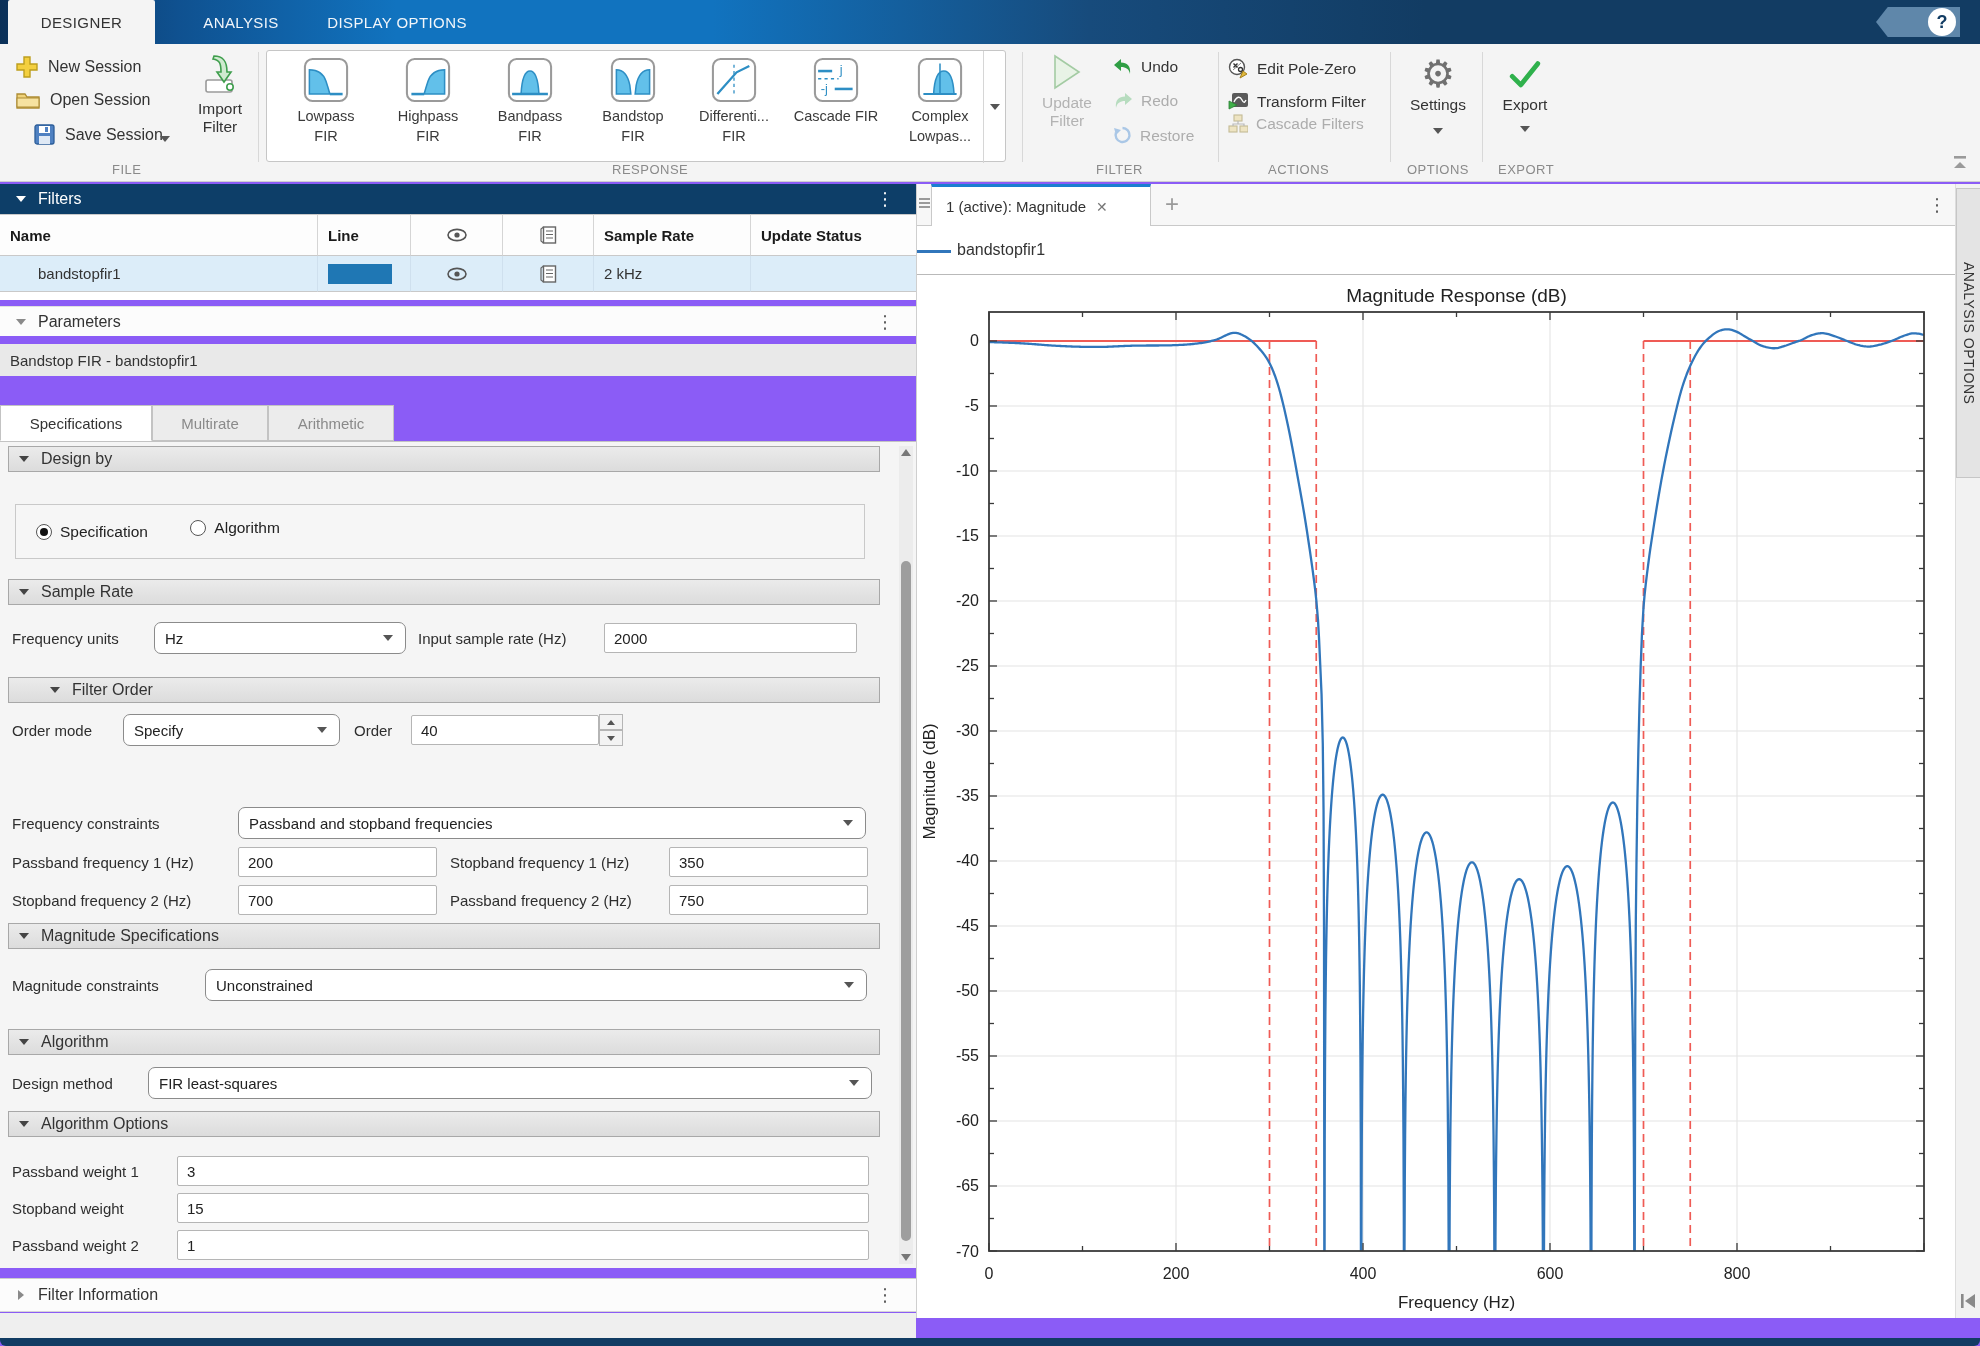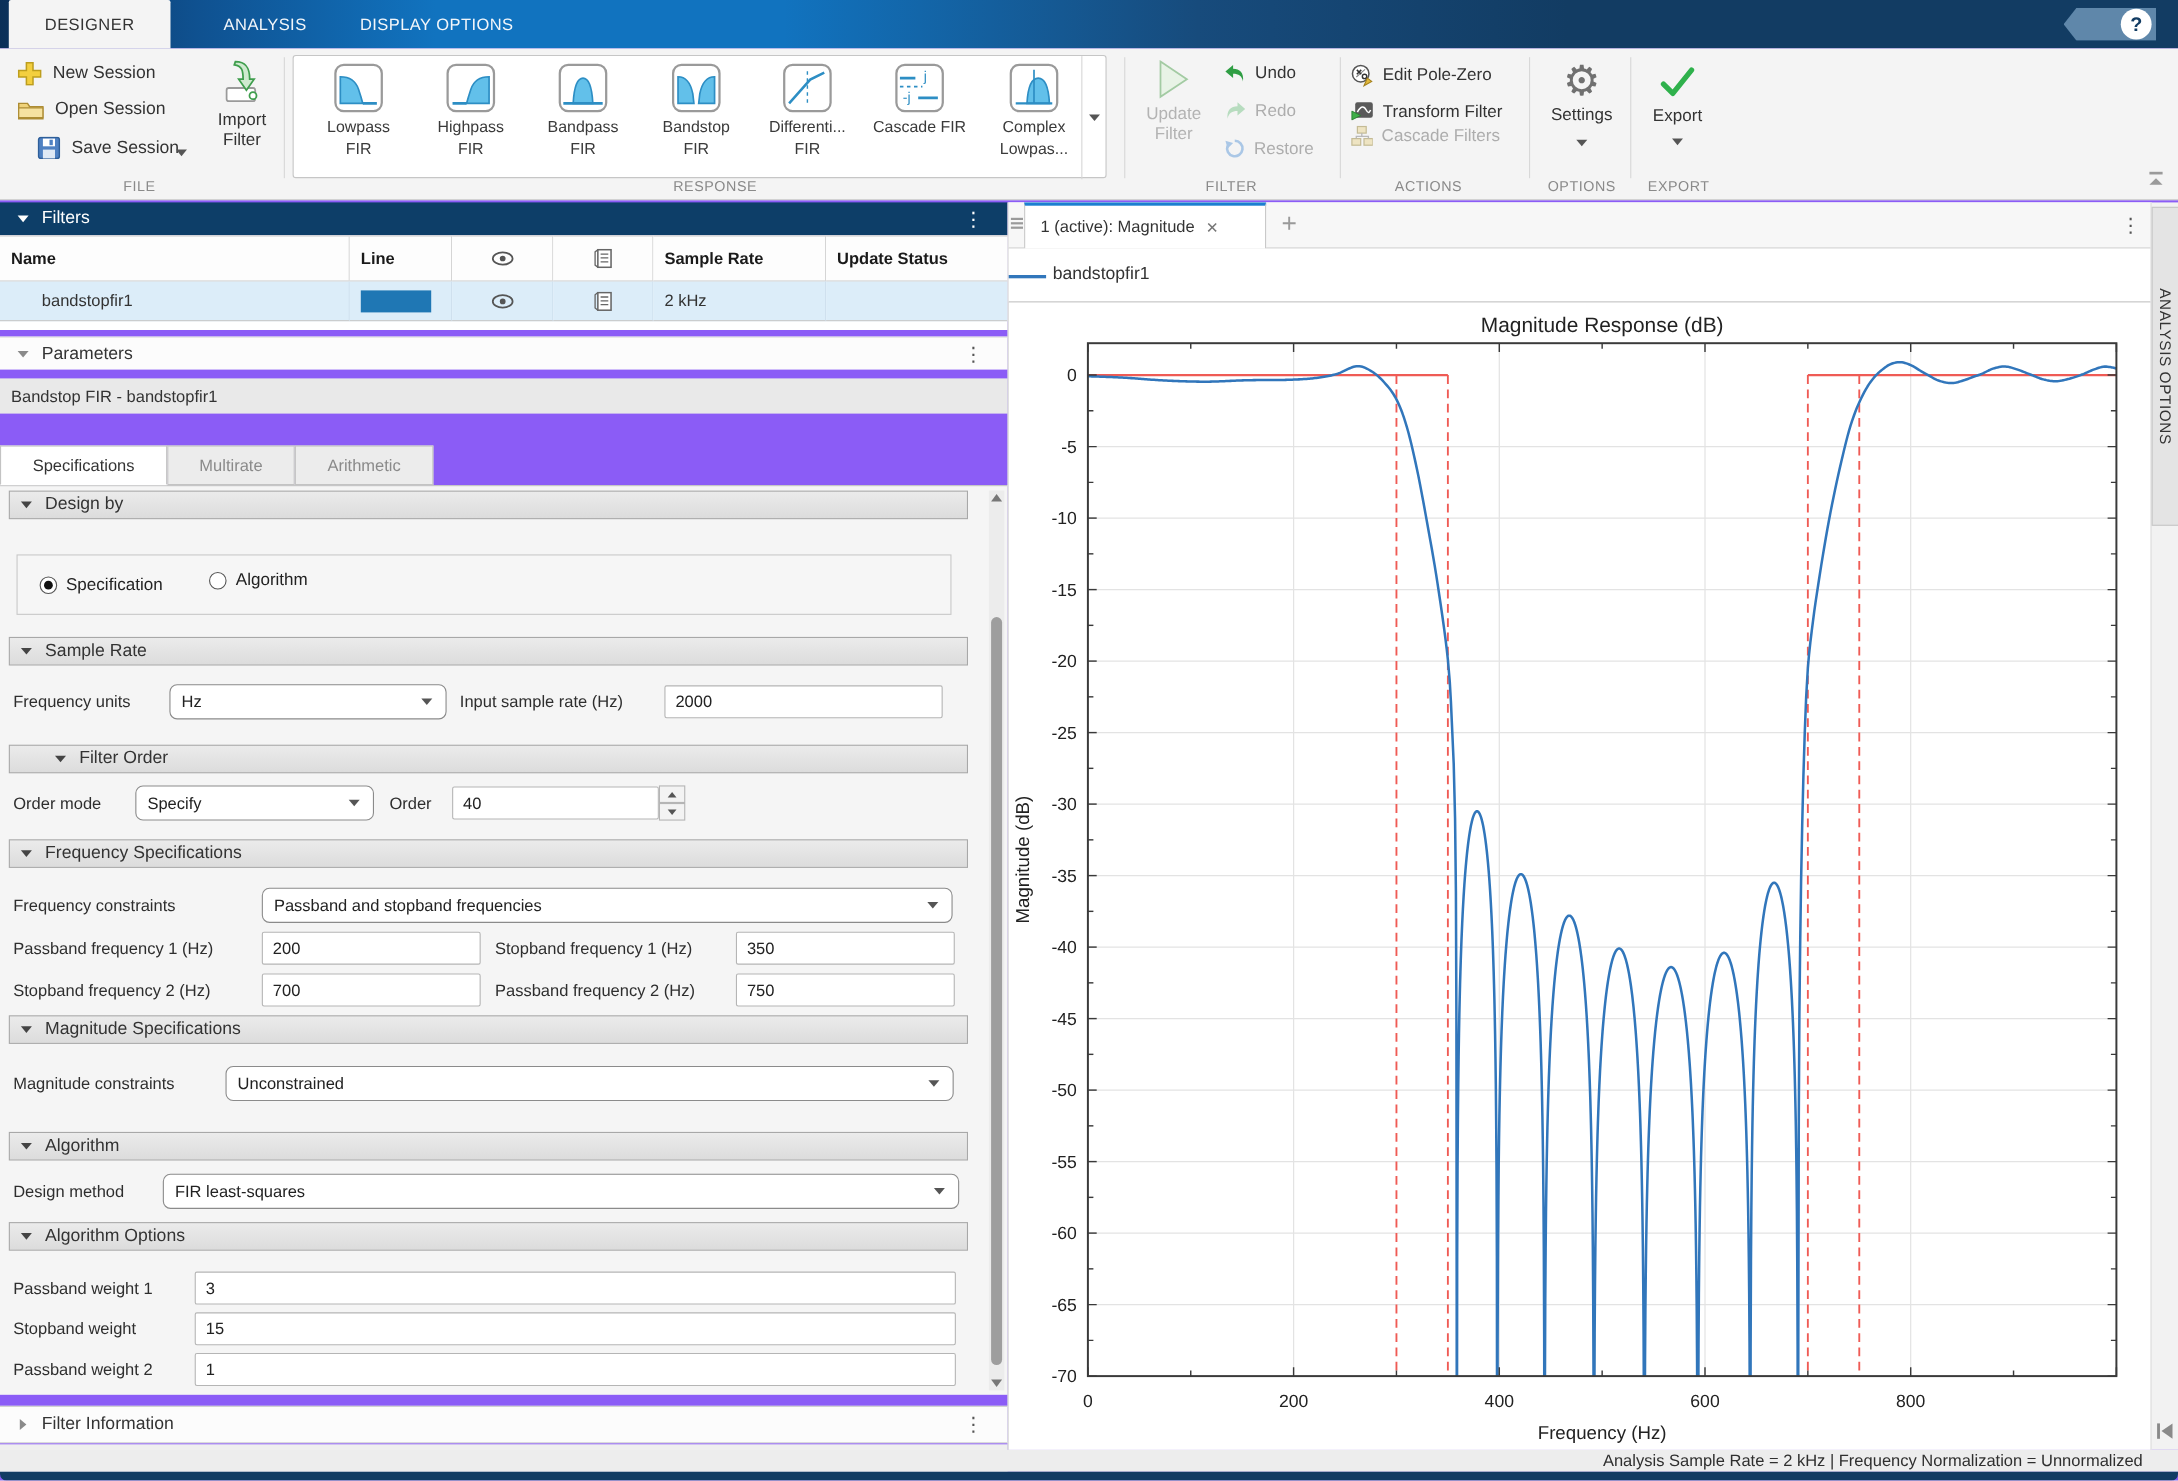--- a/index.html
+++ b/index.html
@@ -389,24 +389,20 @@
     <div class="tinput" style="left:411px; top:273px; width:188px;">
       <span>40</span>
     </div>
     <div class="spin" style="left:599px; top:272px;">
         <span style="width:0;height:0;border-left:4px solid transparent;border-right:4px solid transparent;border-bottom:5px solid #555;"></span>
       </div>
     <div class="spin" style="left:599px; top:288px;">
         <span style="width:0;height:0;border-left:4px solid transparent;border-right:4px solid transparent;border-top:5px solid #555;"></span>
       </div>
 
-    <div class="sect-hdr" style="top:321px;">
-      <span class="sect-tri"></span>
-      <span>Frequency Specifications</span>
-    </div>
     <div class="ctl-label" style="left:12px; top:366px;">Frequency constraints</div>
     <div class="dropdown" style="left:238px; top:365px; width:628px;">
       <span>Passband and stopband frequencies</span>
       <span class="tri-down"></span>
     </div>
     <div class="ctl-label" style="left:12px; top:405px;">Passband frequency 1 (Hz)</div>
     <div class="tinput" style="left:238px; top:405px; width:199px;">
         <span>200</span>
       </div>
     <div class="ctl-label" style="left:450px; top:405px;">Stopband frequency 1 (Hz)</div>
@@ -634,17 +630,14 @@
   <div id="right-strip" class="abs">
     <div id="ao-tab">
       <span id="ao-text">ANALYSIS OPTIONS</span>
     </div>
     <svg class="abs" style="left:4px; top:1108px;" width="17" height="18" viewBox="0 0 17 18">
         <rect x="1" y="2" width="2.6" height="14" fill="#8a8a8a"></rect>
         <polygon points="15,2 15,16 5,9" fill="#8a8a8a"></polygon>
       </svg>
   </div>
 
-  <div id="statusbar" class="abs">
-    <span>Analysis Sample Rate = 2 kHz | Frequency Normalization = Unnormalized</span>
-  </div>
   <div id="bottombar" class="abs"></div>
 </div>
 
 </body></html>

